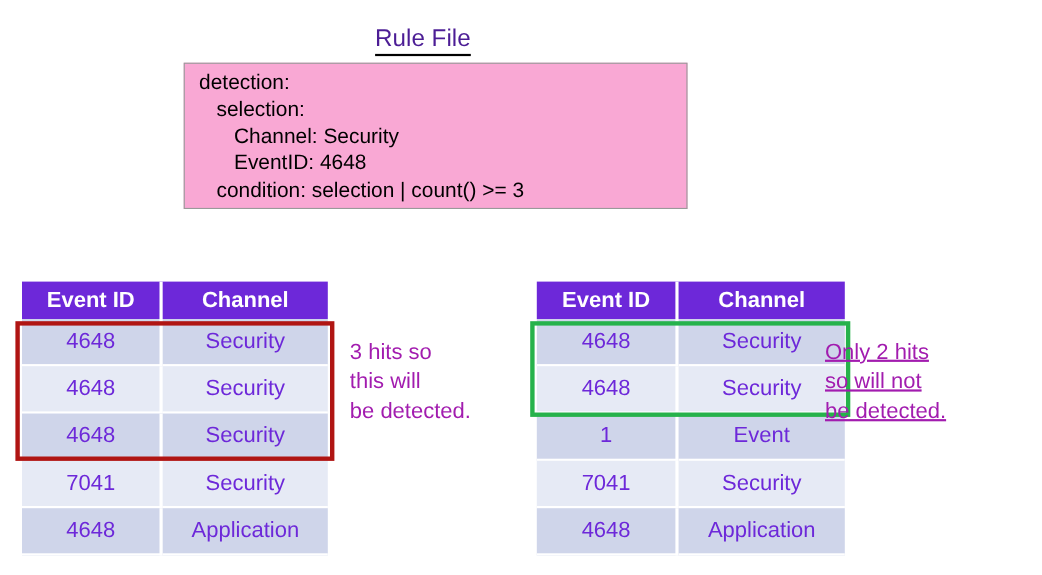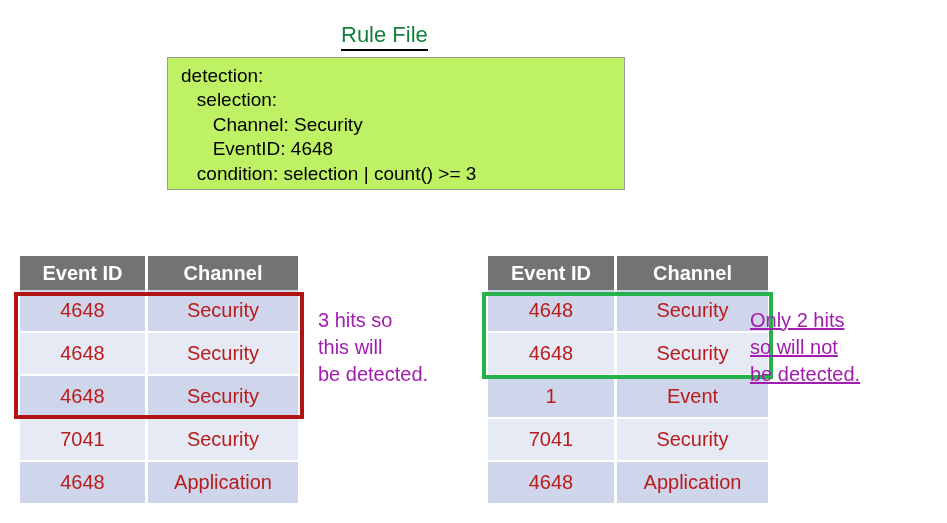--- a/index.html
+++ b/index.html
@@ -17,39 +17,39 @@
     height: 523px;
     background: #ffffff;
     overflow: hidden;
   }
 
   
   .section-title {
     position: absolute;
     font-size: 22px;
     line-height: 26px;
-    color: #15803d;
+    color: #4c1d95;
     white-space: nowrap;
     border-bottom: 2px solid #000000;
     padding-bottom: 1px;
     text-align: right;
   }
   #rule-file-title { left: 341px; top: 22px; }
   #log1-title { left: 88px; top: 221px; }
   #log2-title { left: 561px; top: 221px; }
 
   
   #rule-file-box {
     position: absolute;
     left: 167px;
     top: 57px;
     width: 458px;
     height: 133px;
     border: 1px solid #9a9a9a;
-    background: #bef264;
+    background: #f9a8d4;
     box-sizing: border-box;
     padding-left: 48px;
   }
   #rule-file-code {
     position: absolute;
     left: 13px;
     top: 6px;
     font-size: 19px;
     line-height: 24.4px;
     color: #000000;
@@ -61,35 +61,35 @@
   .log-table {
     position: absolute;
     border-collapse: separate;
     border-spacing: 0;
     table-layout: fixed;
   }
   #log1-table { left: 20px; top: 256px; width: 278px; }
   #log2-table { left: 488px; top: 256px; width: 280px; }
 
   .log-table th {
-    background: #737373;
+    background: #6d28d9;
     color: #ffffff;
     font-size: 20px;
     font-weight: bold;
     height: 34px;
     text-align: center;
     border-right: 3px solid #ffffff;
     padding: 0;
   }
   .log-table th:last-child { border-right: none; }
 
   .log-table td {
     font-size: 20px;
     font-weight: normal;
-    color: #b91c1c;
+    color: #6d28d9;
     height: 41px;
     text-align: center;
     border-right: 3px solid #ffffff;
     border-bottom: 2px solid #ffffff;
     padding: 0;
   }
   .log-table td:last-child { border-right: none; }
 
   .log-table tr.band-dark td { background: #CFD5EA; }
   .log-table tr.band-light td { background: #E6EAF5; }

